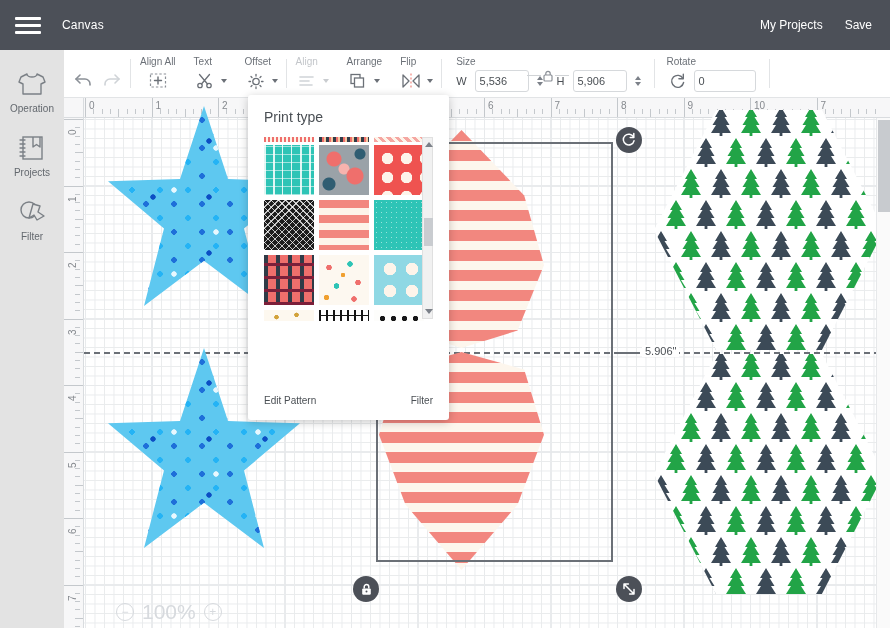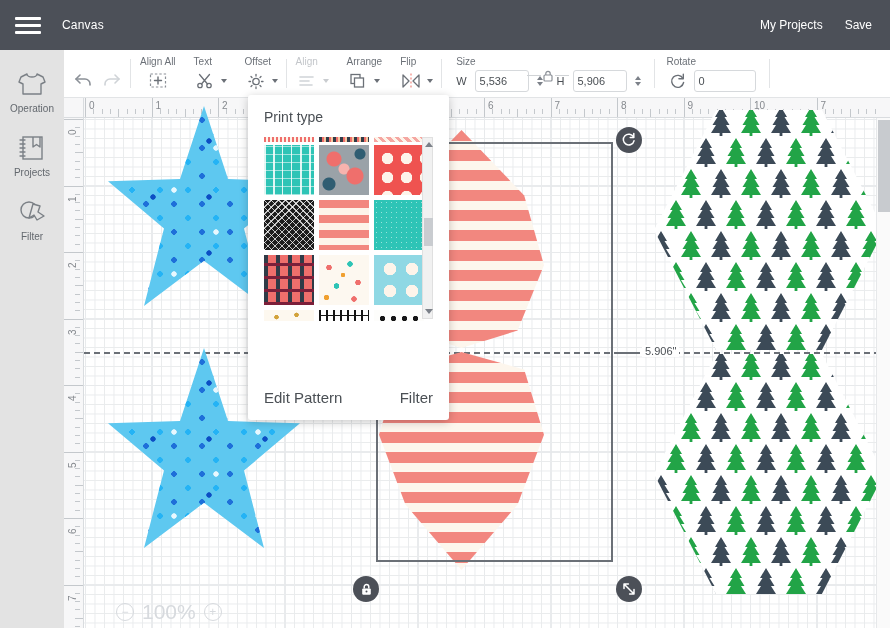--- a/index.html
+++ b/index.html
@@ -173,21 +173,21 @@
   .sw-row-top{ width:160px;display:grid;grid-template-columns:repeat(3,50px);gap:5px;}
   .sliver{ height:5px; }
   #pp-scroll{ position:absolute; right:0; top:0; width:11px; height:182px;
     background:#f1f1f1; border:1px solid #e0e0e0; }
   #pp-thumb{ position:absolute; left:1px; top:80px; width:9px; height:28px; background:#c9ccd0;}
   .ppArrow{ position:absolute; left:2px; width:0;height:0;
     border-left:4px solid transparent;border-right:4px solid transparent;}
   #ppUp{ top:4px; border-bottom:5px solid #7c8189;}
   #ppDn{ bottom:4px; border-top:5px solid #7c8189;}
   #pp-foot{ position:absolute; left:16px; right:16px; bottom:14px;
-    display:flex; justify-content:space-between; font-size:15px; color:#4a4f54;}
+    display:flex; justify-content:space-between; font-size:10px; color:#4a4f54;}
   #pp-foot span{ cursor:pointer; }
 
   
   #zoomctl{ position:absolute; left:32px; bottom:4px; display:flex; align-items:center;
             gap:8px; color:#d7dade; font-size:21px; z-index:5;}
   .zbtn{ width:18px;height:18px;border:1.5px solid #d7dade;border-radius:50%;
          display:flex;align-items:center;justify-content:center;font-size:12px;
          color:#d7dade; cursor:pointer; line-height:1;}
 
   

